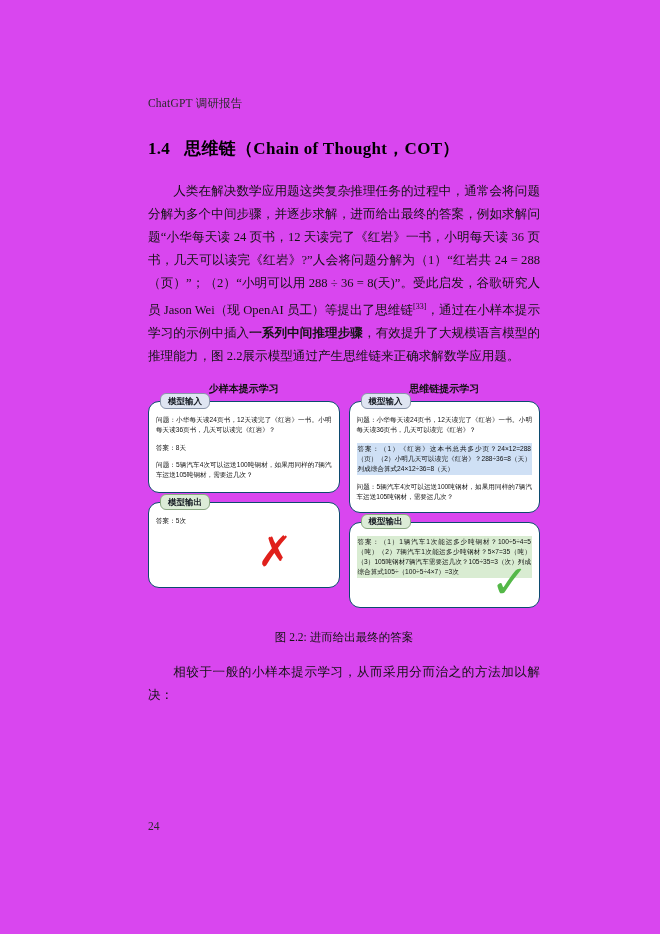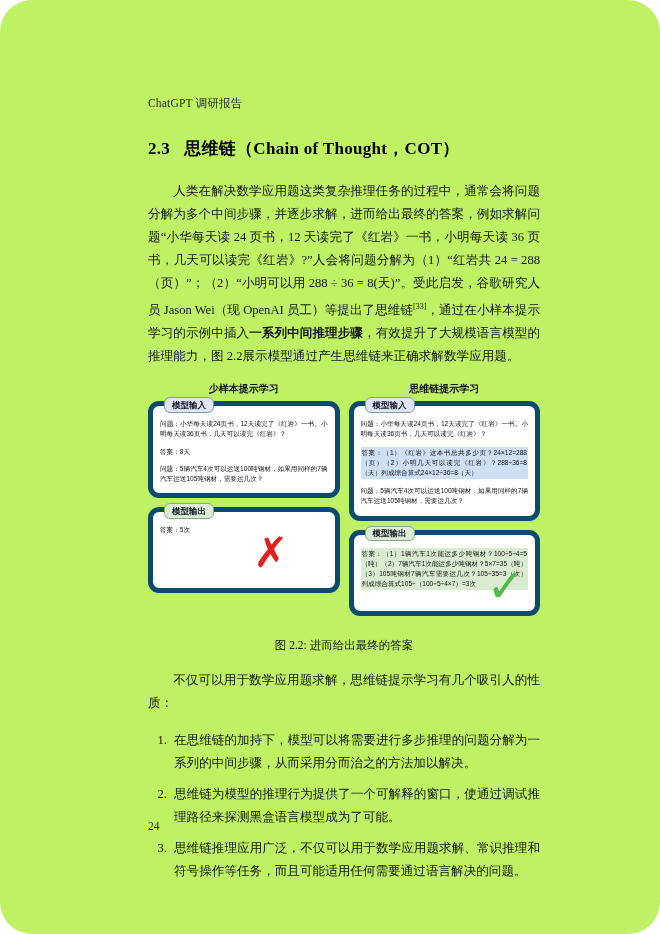--- a/index.html
+++ b/index.html
@@ -13,22 +13,21 @@
     font-family: "Liberation Serif", "DejaVu Serif", serif;
     color: #1a1a1a;
     position: relative;
     overflow: hidden;
   }
   .page {
     position: absolute;
     left: 0; top: 0;
     width: 660px;
     height: 934px;
-    background: #bef264;
-    border-radius: 32px;
+    background: #d946ef;
   }
   .content {
     position: absolute;
     left: 148px;
     top: 96px;
     width: 392px;
   }
 
   
   .running-head {
@@ -82,21 +81,21 @@
     text-align: center;
     font-size: 10px;
     font-weight: bold;
     font-family: "Liberation Sans", sans-serif;
     margin-bottom: 5px;
     color: #111;
   }
 
   .panel {
     position: relative;
-    border: 5px solid #0c4a6e;
+    border: 1px solid #0c4a6e;
     border-radius: 11px;
     background: #fff;
     margin-bottom: 9px;
     padding: 13px 7px 9px 7px;
     box-sizing: border-box;
   }
   .panel.tall-left  { min-height: 92px; }
   .panel.out-left   { min-height: 86px; }
   .panel.tall-right { min-height: 92px; }
   .panel.out-right  { min-height: 86px; }
@@ -199,21 +198,21 @@
 </head>
 <body>
 
 <div class="page">
 
   <div class="content">
 
     <div class="running-head">ChatGPT 调研报告</div>
 
     <h2 class="section-heading">
-      <span class="num">2.3</span><span>思维链（Chain of Thought，COT）</span>
+      <span class="num">1.4</span><span>思维链（Chain of Thought，COT）</span>
     </h2>
 
     <p class="body indent"><span>人类在解决数学应用题这类复杂推理任务的过程中，通常会将问题分解为多个中间步骤，并逐步求解，进而给出最终的答案，例如求解问题“小华每天读 24 页书，12 天读完了《红岩》一书，小明每天读 36 页书，几天可以读完《红岩》?”人会将问题分解为（1）“红岩共 24 = 288（页）”；（2）“小明可以用 288 ÷ 36 = 8(天)”。受此启发，谷歌研究人员 Jason Wei（现 OpenAI 员工）等提出了思维链</span><span class="sup">[33]</span><span>，通过在小样本提示学习的示例中插入</span><span class="bold">一系列中间推理步骤</span><span>，有效提升了大规模语言模型的推理能力，图 2.2展示模型通过产生思维链来正确求解数学应用题。</span></p>
 
     <div class="figure">
       <div class="fig-cols">
 
         <div class="fig-col">
           <div class="col-title">少样本提示学习</div>
 
@@ -246,25 +245,20 @@
             <p class="qtext hl-green">答案：（1）1辆汽车1次能运多少吨钢材？100÷5÷4=5（吨）（2）7辆汽车1次能运多少吨钢材？5×7=35（吨）（3）105吨钢材7辆汽车需要运几次？105÷35=3（次）列成综合算式105÷（100÷5÷4×7）=3次</p>
             <div class="mark mark-check">✓</div>
           </div>
         </div>
 
       </div>
 
       <div class="fig-caption">图 2.2: 进而给出最终的答案</div>
     </div>
 
-    <p class="body indent" style="margin-top:16px;">不仅可以用于数学应用题求解，思维链提示学习有几个吸引人的性质：</p>
-
-    <ol class="props">
-      <li>在思维链的加持下，模型可以将需要进行多步推理的问题分解为一系列的中间步骤，从而采用分而治之的方法加以解决。</li>
-      <li>思维链为模型的推理行为提供了一个可解释的窗口，使通过调试推理路径来探测黑盒语言模型成为了可能。</li>
-      <li>思维链推理应用广泛，不仅可以用于数学应用题求解、常识推理和符号操作等任务，而且可能适用任何需要通过语言解决的问题。</li>
-    </ol>
+    <p class="body indent" style="margin-top:16px;">相较于一般的小样本提示学习，从而采用分而治之的方法加以解决：</p>
+
 
   </div>
 
   <div class="page-number">24</div>
 
 </div>
 
 </body></html>

